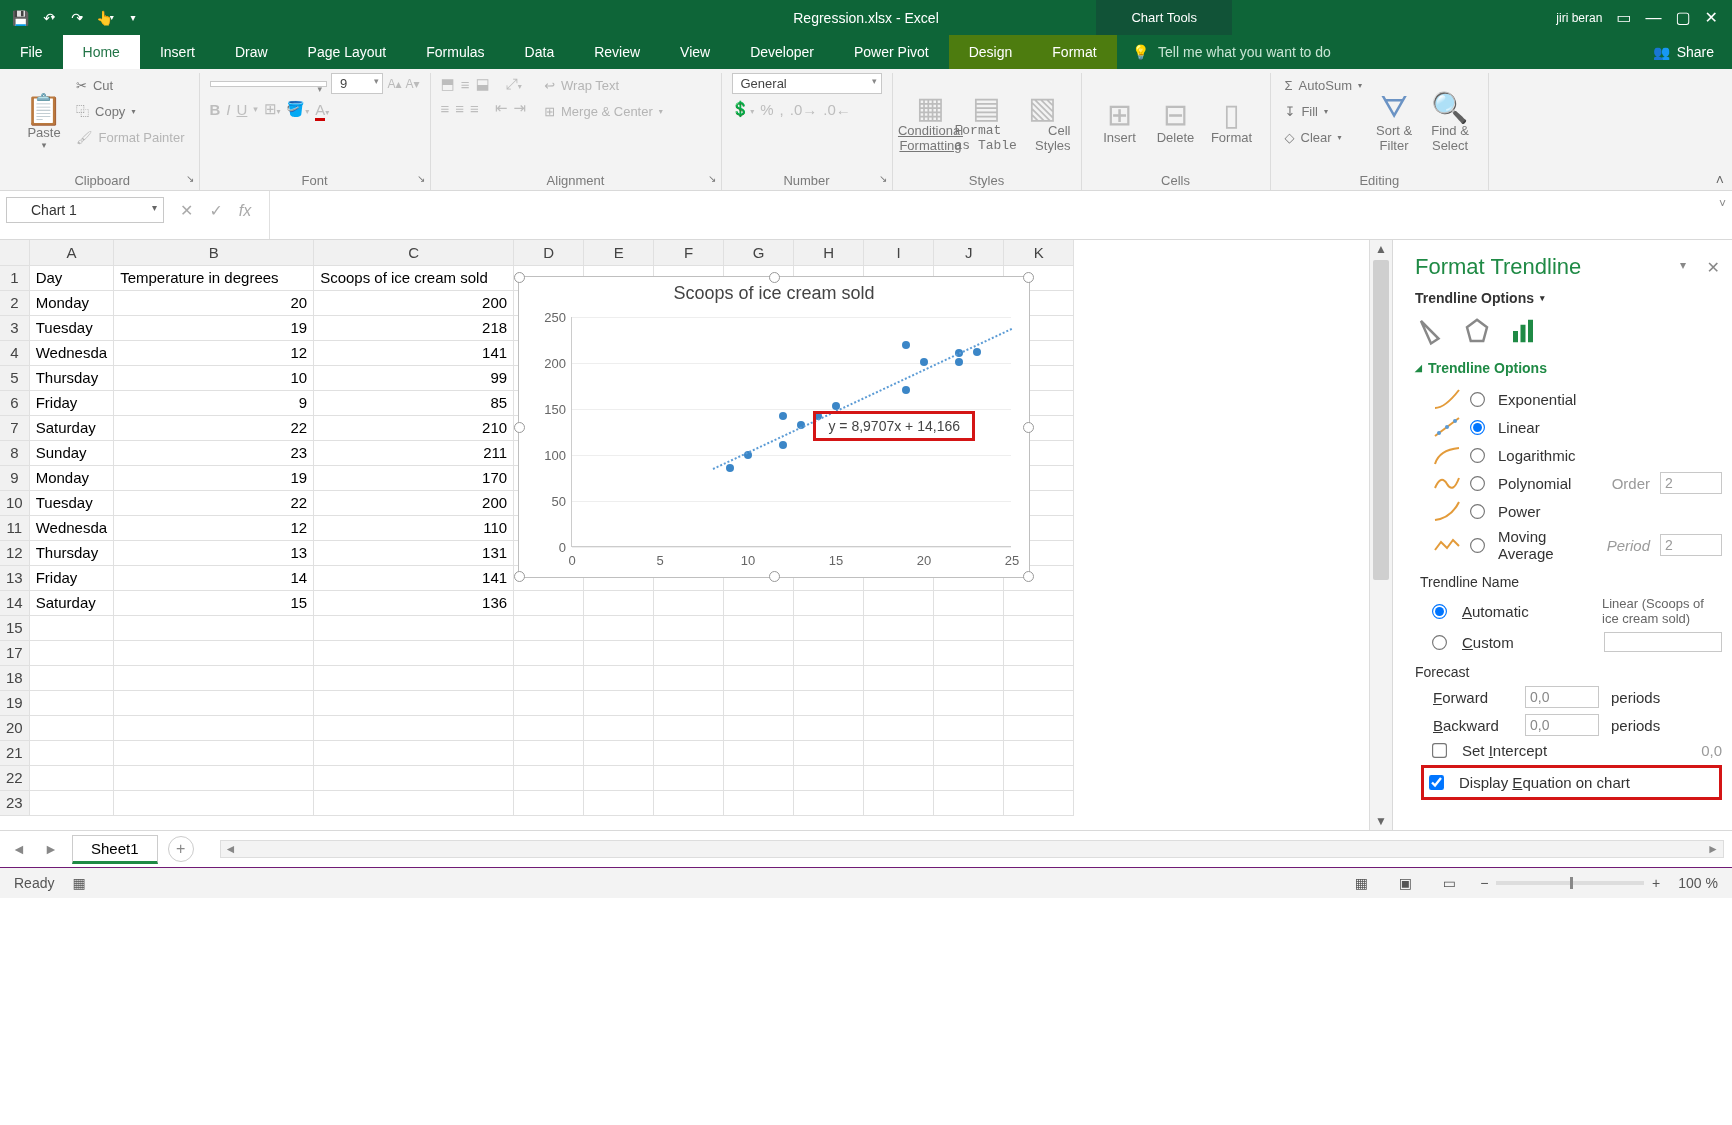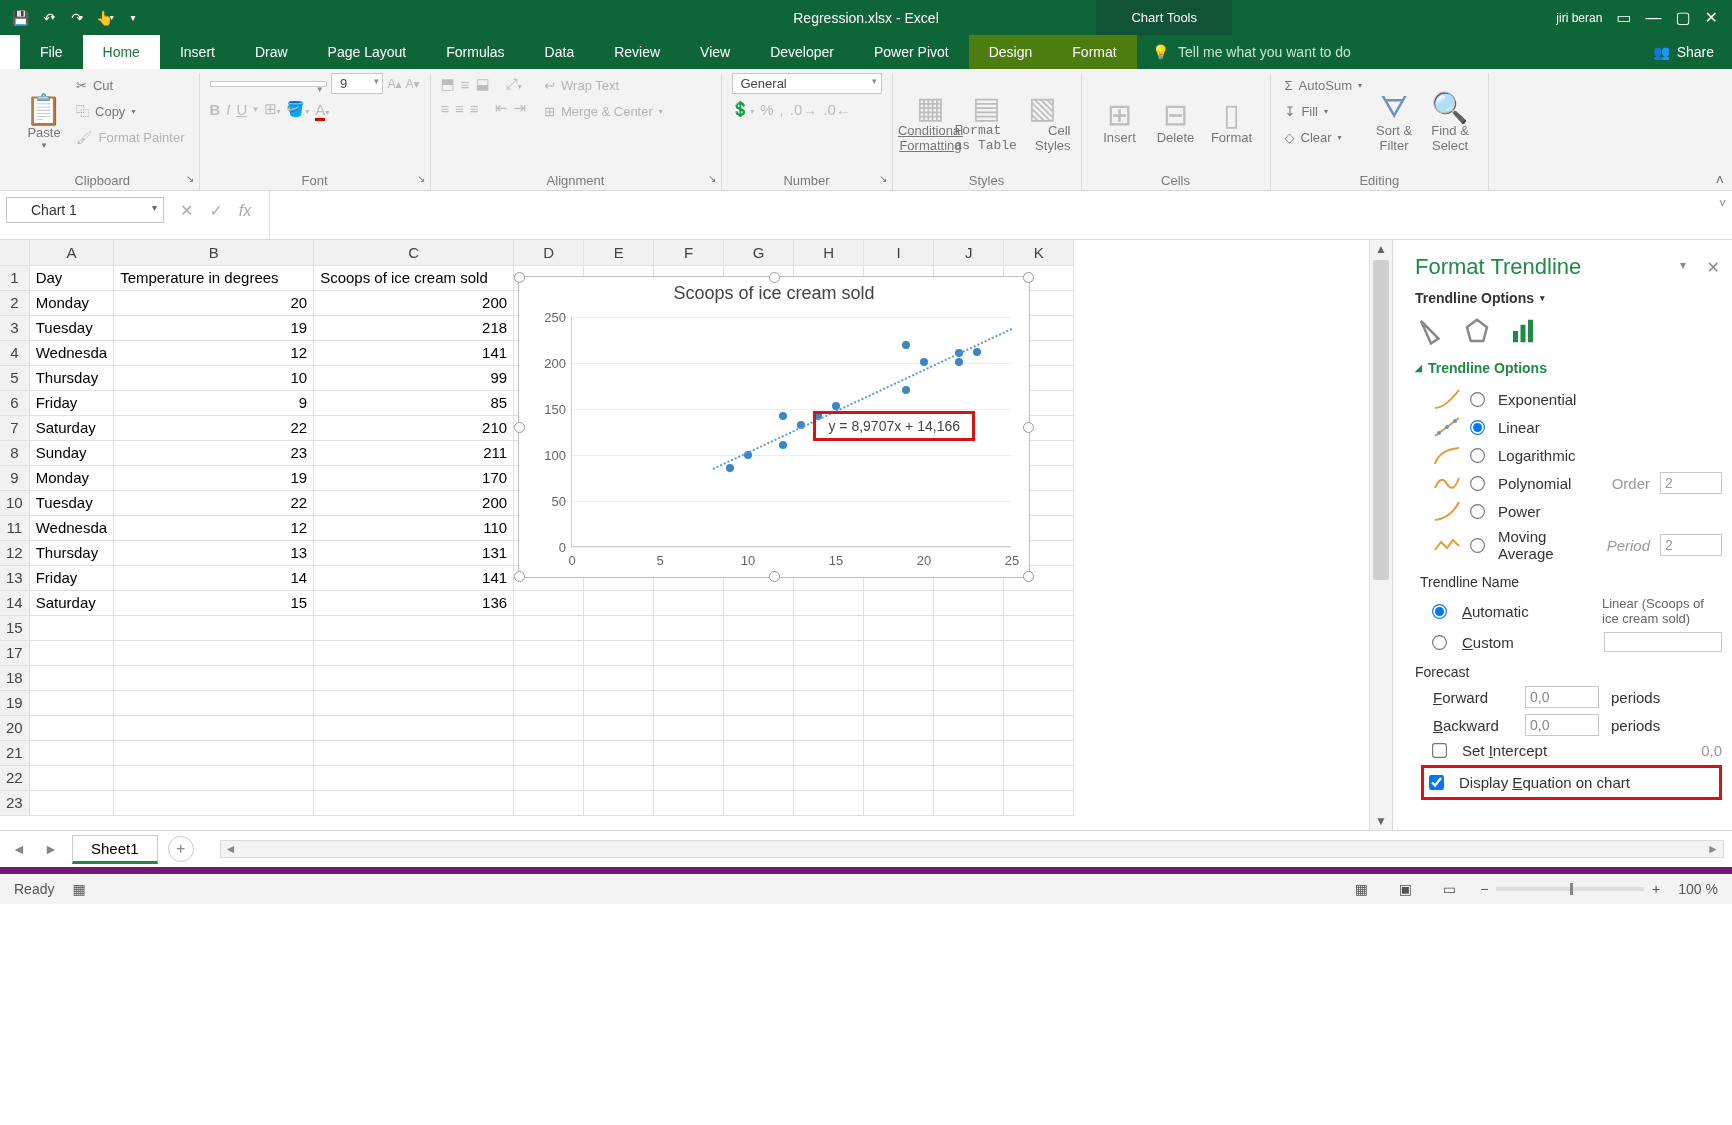--- a/index.html
+++ b/index.html
@@ -4,21 +4,21 @@
 <style>
 body { margin:0; font-family:"Segoe UI",Arial,sans-serif; font-size:12px; background:#fff; overflow:hidden; width:1732px; height:1125px; }
 .titlebar { background:#0e6538; color:#fff; height:35px; display:flex; align-items:center; }
 .qat { display:flex; align-items:center; gap:2px; padding:0 8px; }
 .qat .ico { width:26px; height:26px; display:flex; align-items:center; justify-content:center; font-size:14px; color:#fff; }
 .qat .dd { font-size:8px; margin-left:-4px; }
 .title-center { position:absolute; left:50%; transform:translateX(-50%); font-size:14px; }
 .chart-tools-head { position:absolute; right:500px; text-align:center; font-size:13px; background:#115337; padding:0 35px; height:35px; line-height:35px; }
 .title-right { margin-left:auto; display:flex; align-items:center; gap:14px; padding-right:14px; }
 .title-right .ico { font-size:16px; }
-.tabs { background:#0e6538; color:#fff; height:34px; display:flex; align-items:stretch;margin-left:20px; }
+.tabs { background:#0e6538; color:#fff; height:34px; display:flex; align-items:stretch; }
 .tab { padding:0 20px; display:flex; align-items:center; font-size:14px; cursor:pointer; }
 .tab.file { background:#0e6538; }
 .tab.active { background:#fff; color:#227447; }
 .tab.cx1 { background:#4d7c0f; }
 .tell-me { flex:1; display:flex; align-items:center; gap:8px; color:#c9e5d4; font-size:14px; padding-left:16px; }
 .share-btn { display:flex; align-items:center; gap:6px; padding-right:18px; font-size:14px; }
 .ribbon { background:#f3f3f3; border-bottom:1px solid #d9d9d9; height:117px; display:flex; padding:4px 6px 0 6px; position:relative; }
 .group { border-right:1px solid #dcdcdc; padding:0 10px 18px 10px; position:relative; color:#555; }
 .group .glabel { position:absolute; bottom:2px; left:0; right:0; text-align:center; font-size:13px; color:#7a7a7a; }
 .group .glabel .dbl { position:absolute; right:4px; font-size:10px; }
@@ -61,21 +61,21 @@
 .radio-row .picto { width:28px; height:22px; }
 .mini-input { border:1px solid #c8c8c8; width:52px; padding:2px 4px; font-size:14px; color:#888; background:#fff; }
 .label-grey { color:#9a9a9a; }
 .frow { display:flex; align-items:center; margin:6px 0 6px 18px; gap:12px; font-size:15px; }
 .hl-red { border:3px solid #d41515; }
 .sheet-tabs { height:36px; border-top:1px solid #d9d9d9; background:#fff; display:flex; align-items:center; gap:10px; padding:0 8px; }
 .sheet-tabs .nav { color:#888; font-size:14px; width:22px; text-align:center; }
 .sheet-tab { border:1px solid #ccc; border-bottom:3px solid #1f8a45; padding:4px 18px; font-size:15px; }
 .add-sheet { width:24px; height:24px; border:1px solid #ccc; border-radius:50%; display:flex; align-items:center; justify-content:center; color:#888; font-size:16px; }
 .hscroll { flex:1; height:16px; background:#f3f3f3; margin-left:16px; border:1px solid #ddd; display:flex; align-items:center; justify-content:space-between; padding:0 4px; color:#888; font-size:12px; }
-.statusbar { height:30px; background:#f3f3f3; border-top:7px solid #701a75; display:flex; align-items:center; font-size:14px; color:#555; padding:0 14px; gap:18px; }
+.statusbar { height:30px; background:#f3f3f3; border-top:1px solid #701a75; display:flex; align-items:center; font-size:14px; color:#555; padding:0 14px; gap:18px; }
 .statusbar .spacer { flex:1; }
 .view-btn { width:26px; text-align:center; font-size:14px; }
 
 .chart-obj { position:absolute; left:518px; top:36px; width:510px; height:300px; background:#fff; border:1px solid #bfbfbf; }
 .chart-obj .handle { position:absolute; width:9px; height:9px; background:#fff; border:1px solid #999; border-radius:50%; }
 .chart-title { text-align:center; font-size:18px; color:#444; margin-top:6px; }
 .plot { position:absolute; left:52px; top:40px; right:18px; bottom:30px; border-left:1px solid #ccc; border-bottom:1px solid #ccc; }
 .gridline { position:absolute; left:0; right:0; height:0; border-top:1px solid #eee; }
 .ytick { position:absolute; left:-36px; width:30px; text-align:right; font-size:13px; color:#666; transform:translateY(-50%); }
 .xtick { position:absolute; bottom:-22px; font-size:13px; color:#666; transform:translateX(-50%); }

